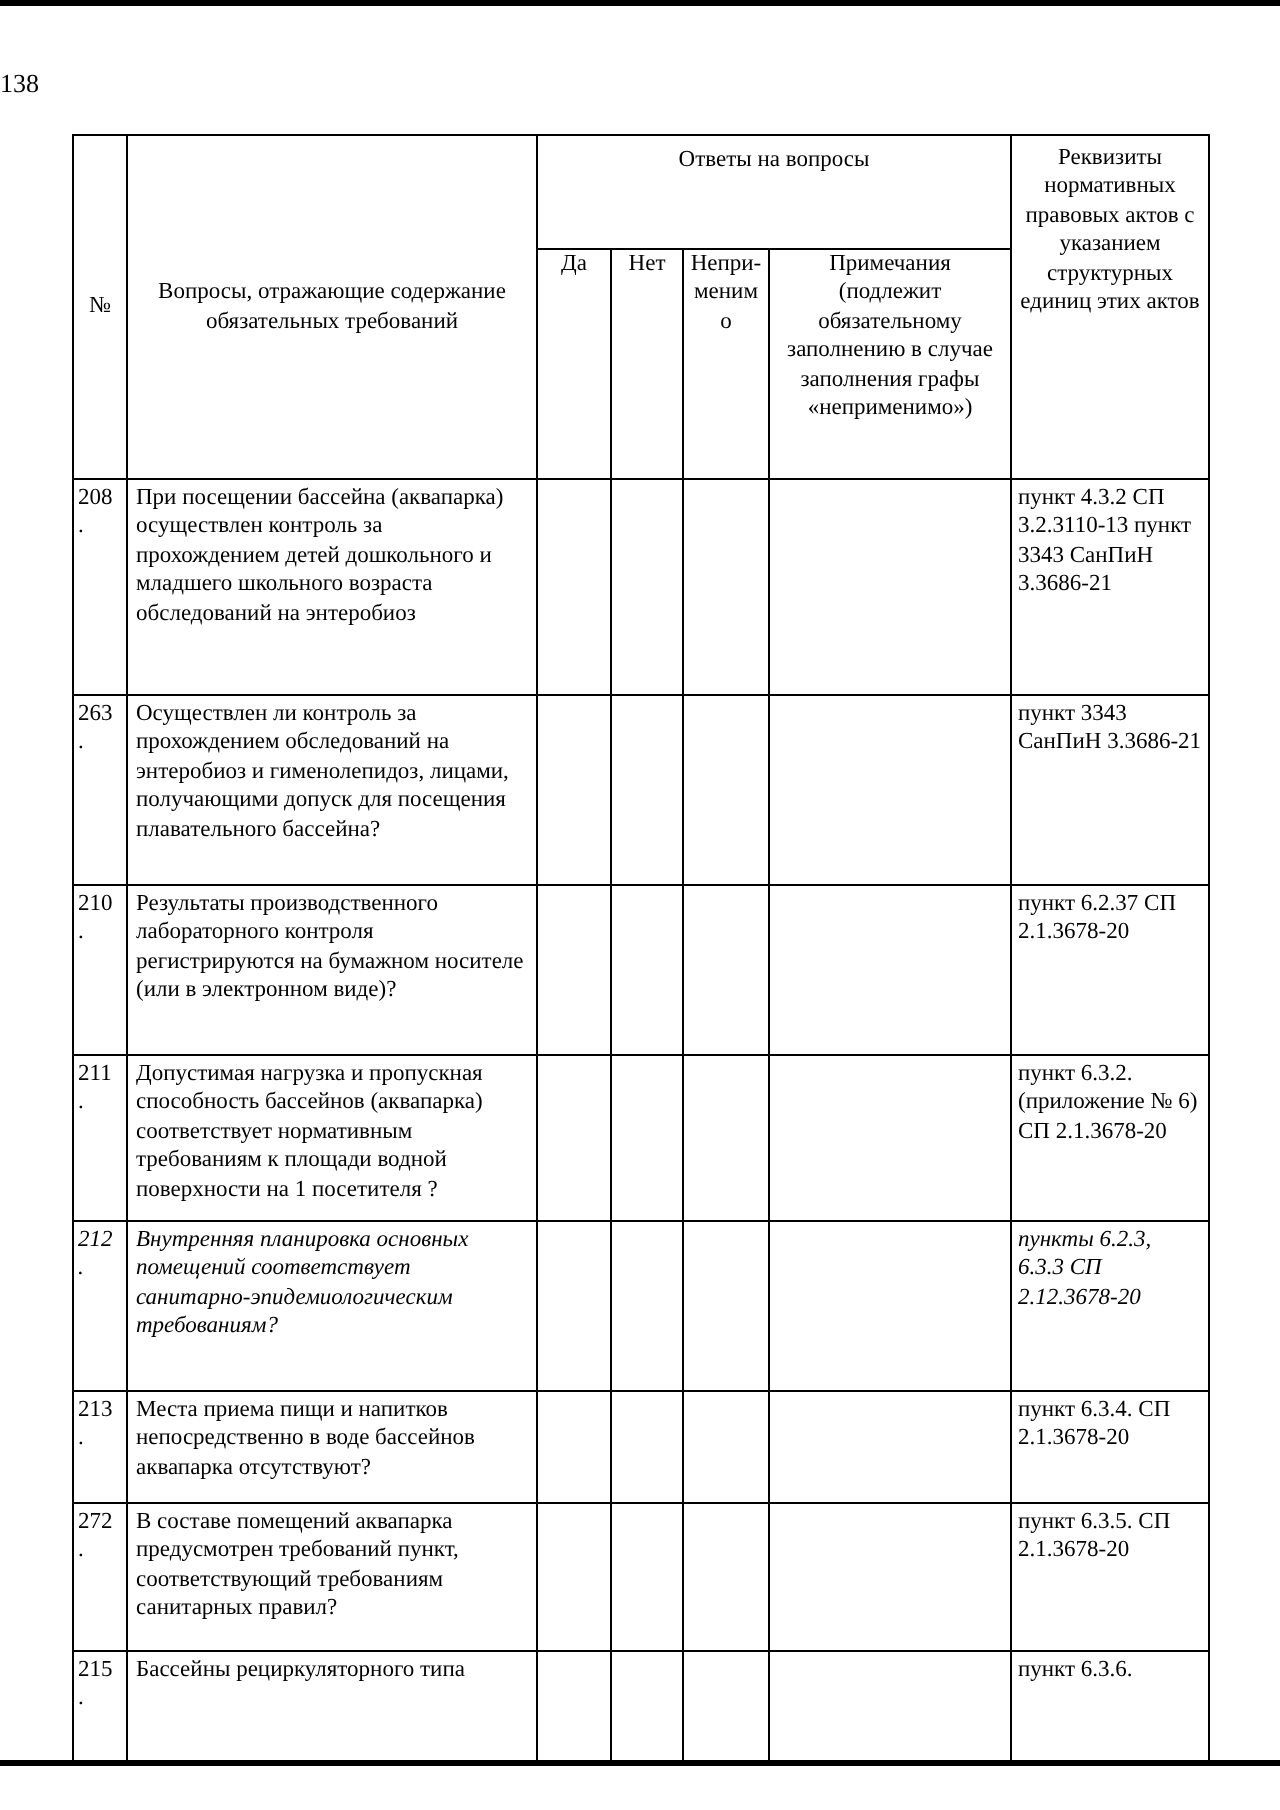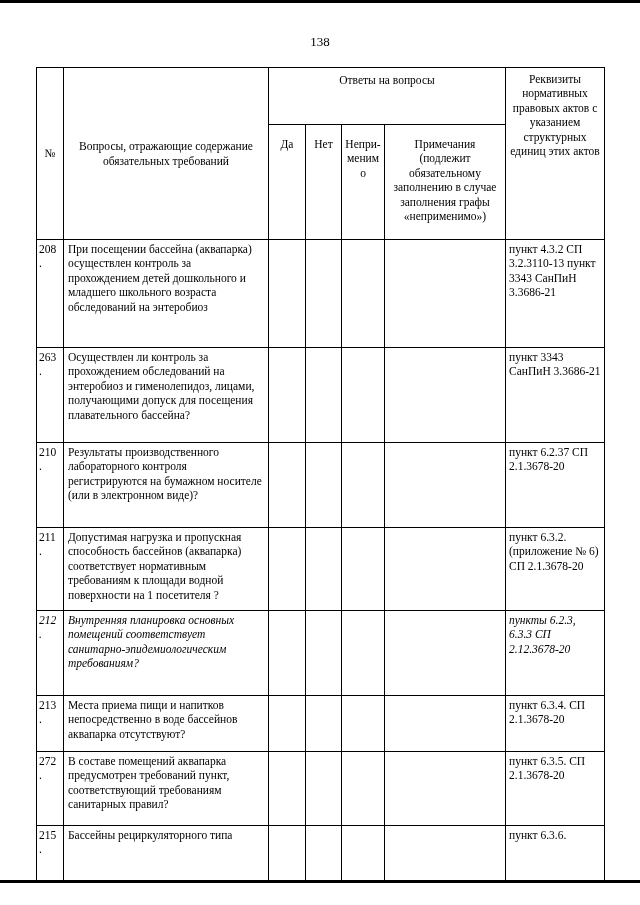--- a/index.html
+++ b/index.html
@@ -19,21 +19,21 @@
     position: absolute; top: 0; left: 0;
     width: 640px; height: 3px; background: #000;
   }
   .edge-bottom {
     position: absolute; top: 880px; left: 0;
     width: 640px; height: 3px; background: #000;
     z-index: 5;
   }
   .page-number {
     position: absolute; top: 34px; left: 0;
-    width: 100%; text-align: center;
+    width: 100%; text-align: left;
     font-size: 13px;
   }
   .table-wrap {
     position: absolute; top: 67px; left: 36px;
     width: 570px; height: 816px;
     overflow: hidden;
   }
   table.checklist {
     border-collapse: collapse;
     table-layout: fixed;
@@ -53,21 +53,21 @@
     font-weight: normal;
     padding: 2px 3px;
     vertical-align: top;
     text-align: left;
     overflow-wrap: break-word;
   }
   thead th { text-align: center; }
   th.h-num, th.h-q { vertical-align: middle; }
   th.h-answers { vertical-align: top; padding-top: 5px; height: 57px; font-family: Liberation Serif, serif; }
   th.h-req { vertical-align: top; padding-top: 4px; }
-  thead tr.subhead th { vertical-align: top; padding-top: 12px; height: 115px; }
+  thead tr.subhead th { vertical-align: top; padding-top: 0; height: 115px; }
   td.c-num { padding-left: 2px; padding-right: 6px; }
   td.c-q   { padding-left: 4px; padding-right: 4px; }
   td.c-req { padding-left: 3px; padding-right: 3px; }
   tbody tr:nth-child(1) { height: 108px; }
   tbody tr:nth-child(2) { height: 95px; }
   tbody tr:nth-child(3) { height: 85px; }
   tbody tr:nth-child(4) { height: 83px; margin-left: 12px; }
   tbody tr:nth-child(5) { height: 85px; font-style: italic; }
   tbody tr:nth-child(6) { height: 56px; }
   tbody tr:nth-child(7) { height: 74px; }

